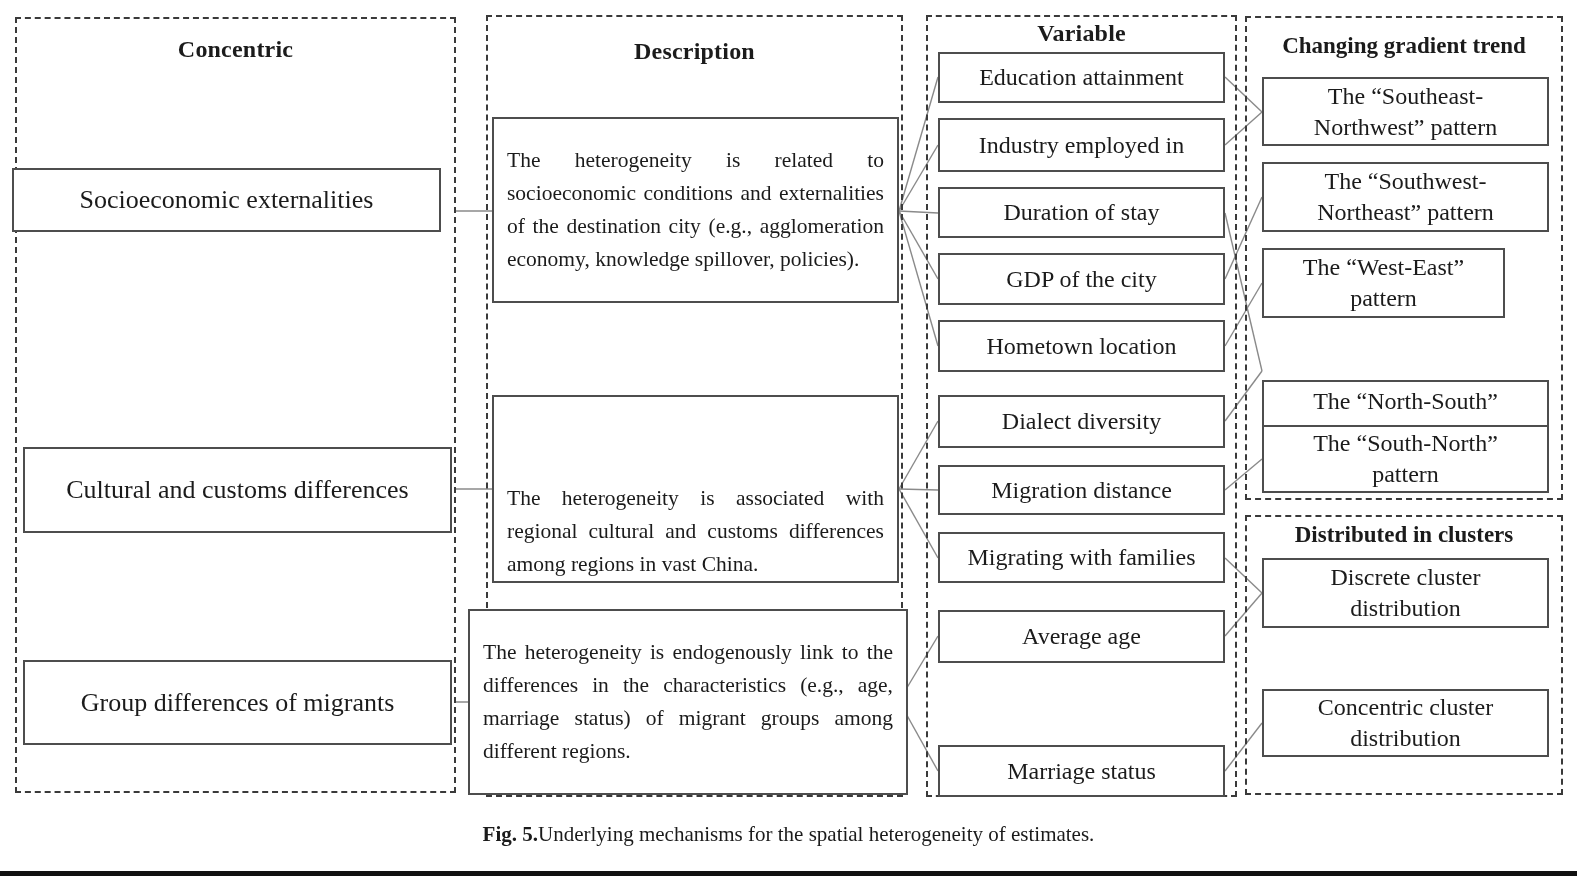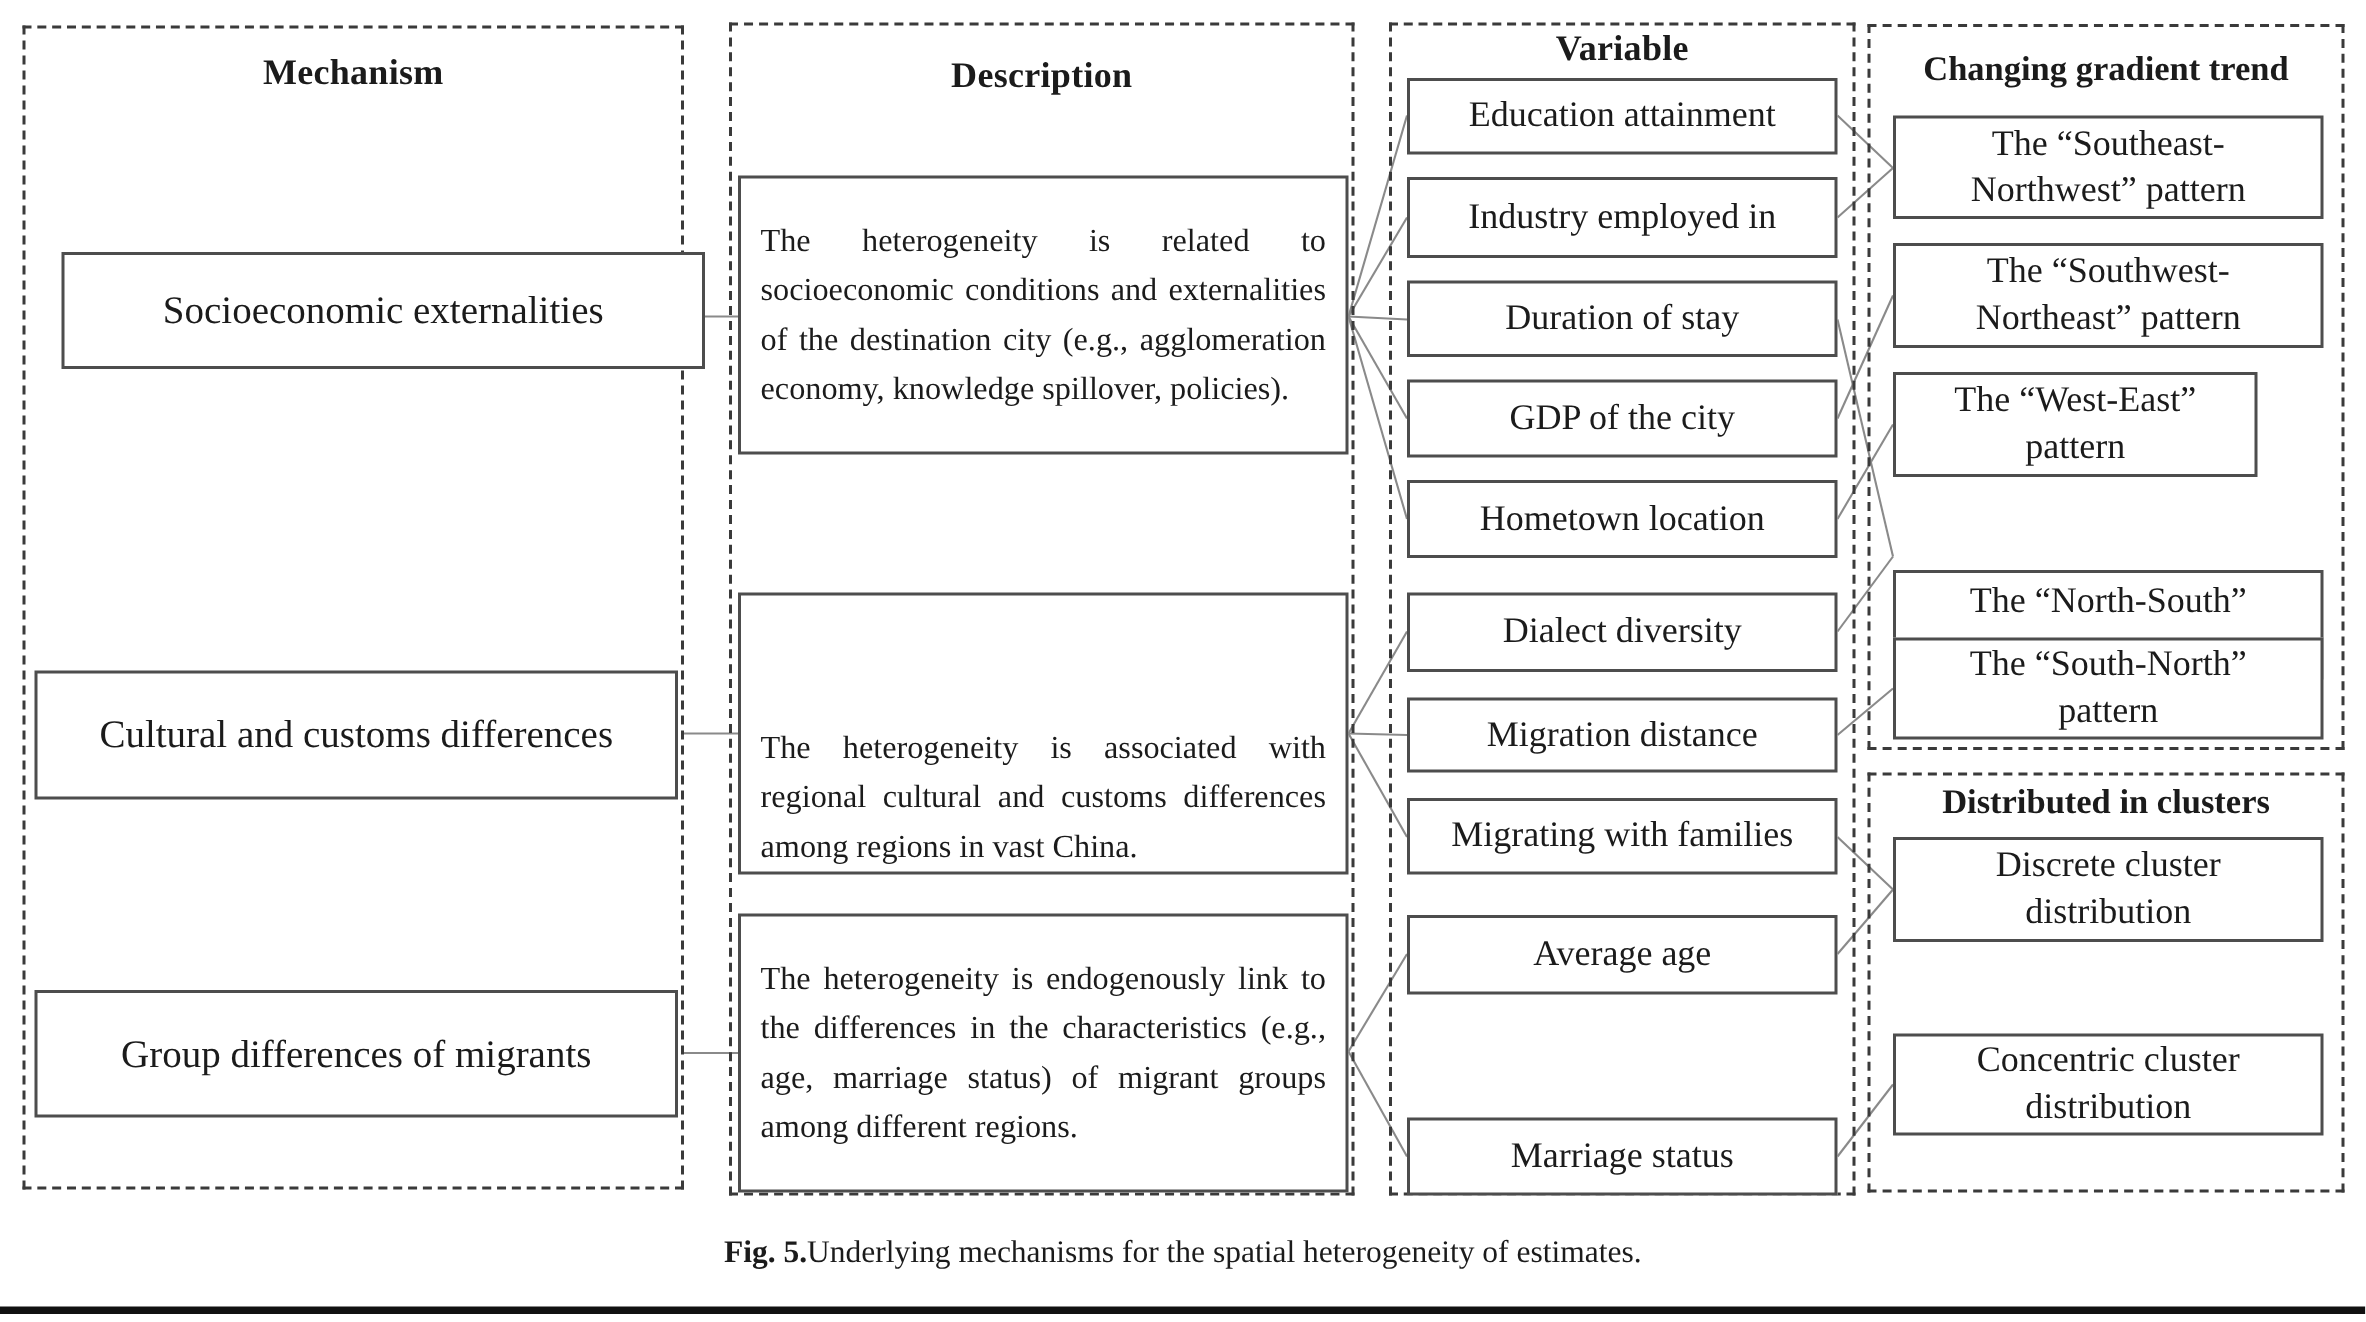--- a/index.html
+++ b/index.html
@@ -111,37 +111,37 @@
       <line x1="1225" y1="771" x2="1262" y2="723"></line>
     </g>
   </svg>
 
   <div class="dashed-col" style="left:15px;top:17px;width:441px;height:776px;"></div>
   <div class="dashed-col" style="left:486px;top:15px;width:417px;height:782px;"></div>
   <div class="dashed-col" style="left:926px;top:15px;width:311px;height:782px;"></div>
   <div class="dashed-col" style="left:1245px;top:16px;width:318px;height:484px;"></div>
   <div class="dashed-col" style="left:1245px;top:515px;width:318px;height:280px;"></div>
 
-  <div class="col-header" style="left:15px;top:36px;width:441px;">Mechanism</div>
+  <div class="col-header" style="left:15px;top:36px;width:441px;">Concentric</div>
   <div class="col-header" style="left:486px;top:38px;width:417px;">Description</div>
   <div class="col-header" style="left:926px;top:20px;width:311px;">Variable</div>
   <div class="group-header" style="left:1245px;top:522px;width:318px;">Distributed in clusters</div>
   <div class="group-header" style="left:1245px;top:33px;width:318px;">Changing gradient trend</div>
 
-  <div class="node mech-box" style="left:41px;top:168px;width:429px;height:78px;">Socioeconomic externalities</div>
+  <div class="node mech-box" style="left:12px;top:168px;width:429px;height:64px;">Socioeconomic externalities</div>
   <div class="node mech-box" style="left:23px;top:447px;width:429px;height:86px;">Cultural and customs differences</div>
   <div class="node mech-box" style="left:23px;top:660px;width:429px;height:85px;text-align:right;">Group differences of migrants</div>
 
   <div class="node desc-box" style="left:492px;top:117px;width:407px;height:186px;">
     <p>The heterogeneity is related to socioeconomic conditions and externalities of the destination city (e.g., agglomeration economy, knowledge spillover, policies).</p>
   </div>
   <div class="node desc-box" style="left:492px;top:395px;width:407px;height:188px;align-items:flex-end;">
     <p>The heterogeneity is associated with regional cultural and customs differences among regions in vast China.</p>
   </div>
-  <div class="node desc-box" style="left:492px;top:609px;width:407px;height:186px;">
+  <div class="node desc-box" style="left:468px;top:609px;width:440px;height:186px;">
     <p>The heterogeneity is endogenously link to the differences in the characteristics (e.g., age, marriage status) of migrant groups among different regions.</p>
   </div>
 
   <div class="node var-box" style="left:938px;top:52px;width:287px;height:51px;">Education attainment</div>
   <div class="node var-box" style="left:938px;top:118px;width:287px;height:54px;">Industry employed in</div>
   <div class="node var-box" style="left:938px;top:187px;width:287px;height:51px;">Duration of stay</div>
   <div class="node var-box" style="left:938px;top:253px;width:287px;height:52px;">GDP of the city</div>
   <div class="node var-box" style="left:938px;top:320px;width:287px;height:52px;">Hometown location</div>
   <div class="node var-box" style="left:938px;top:395px;width:287px;height:53px;">Dialect diversity</div>
   <div class="node var-box" style="left:938px;top:465px;width:287px;height:50px;">Migration distance</div>

